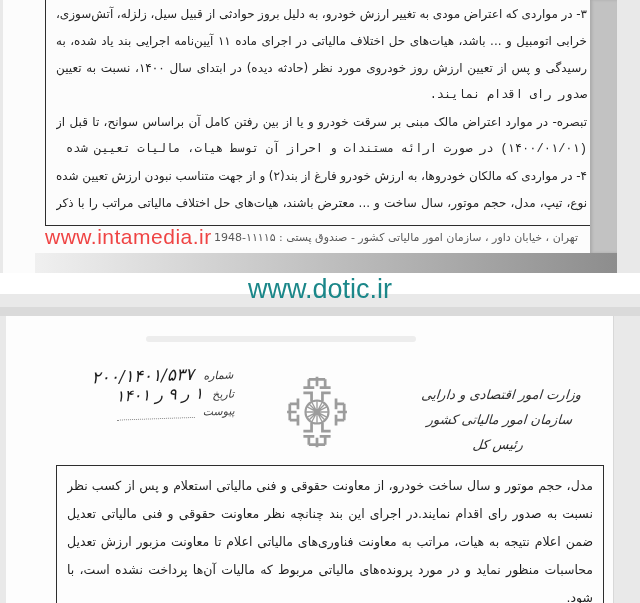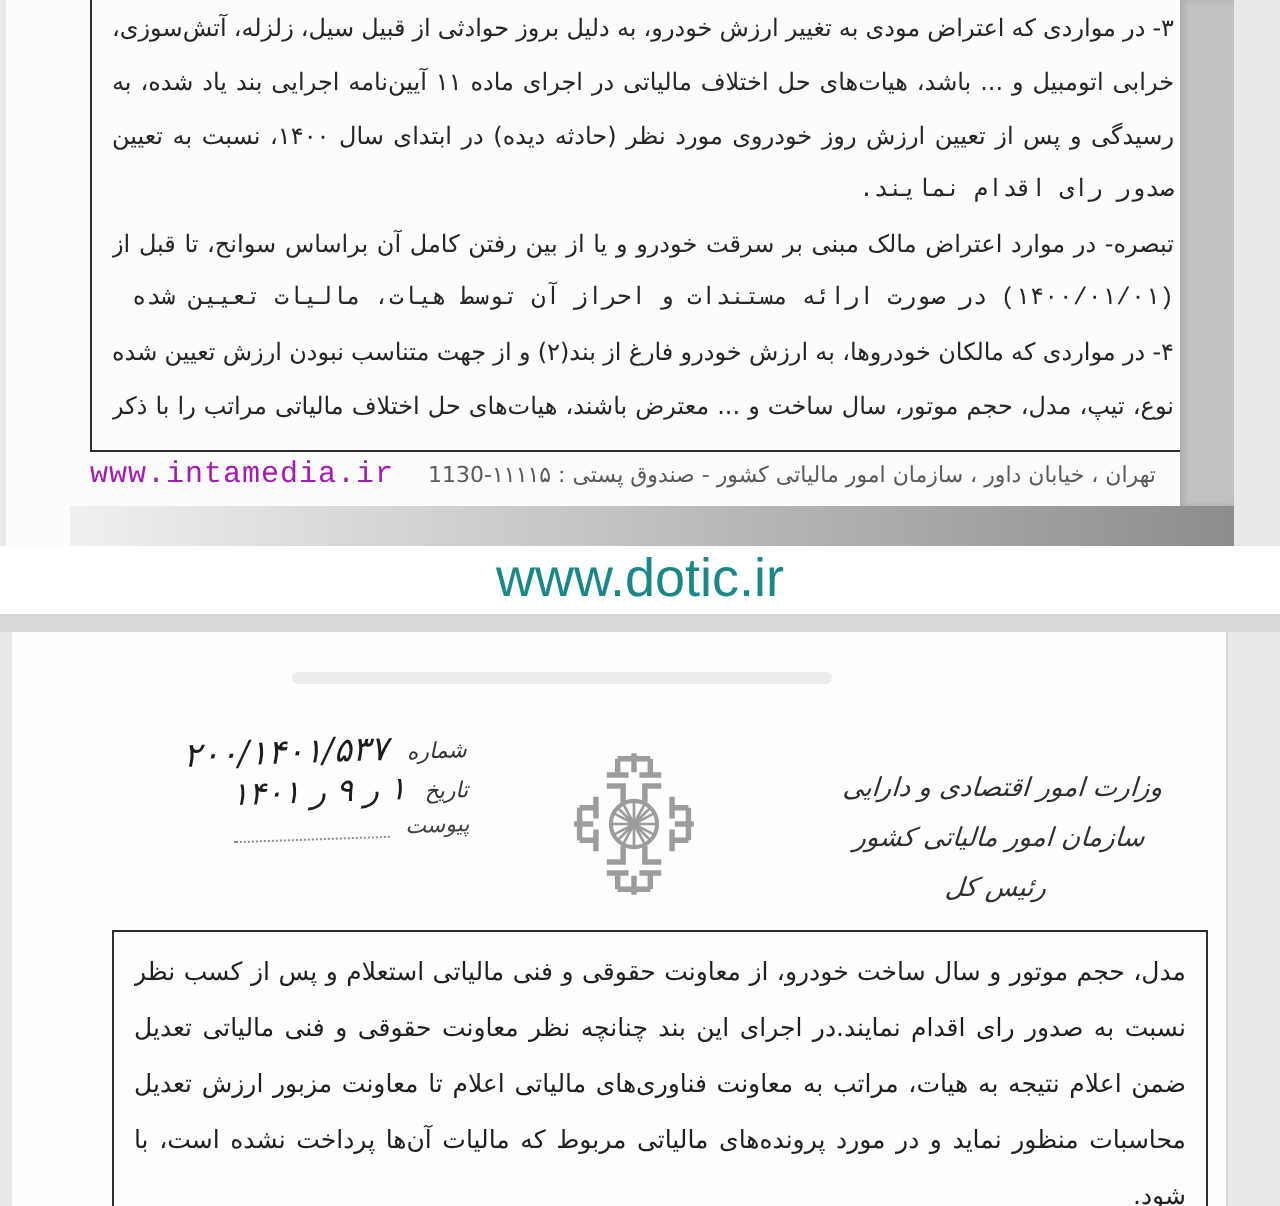--- a/index.html
+++ b/index.html
@@ -33,29 +33,29 @@
     overflow:hidden;
   }
   .doc-box .ln{height:27px;line-height:27px;overflow:hidden;word-spacing:-0.5px;}
   .doc-box .j{text-align:justify;text-align-last:justify;text-justify:inter-word;}
   .doc-box .r{text-align:right;font-family:Liberation Mono, monospace;}
   .top-footer{
     position:absolute;left:42px;top:227px;width:533px;height:20px;
     display:flex;justify-content:space-between;align-items:center;
   }
   .footer-url{
-    font-family:Liberation Mono, monospace;
-    font-size:15px;color:#a21caf;letter-spacing:.5px;
+    font-family:Liberation Sans, sans-serif;
+    font-size:21px;color:#ef4444;letter-spacing:.5px;
   }
   .footer-address{
     direction:rtl;font-size:11px;color:#5a5a5a;word-spacing:0;
   }
   
   .watermark-band{
-    position:absolute;left:0;top:273px;width:640px;height:34px;
+    position:absolute;left:0;top:273px;width:640px;height:21px;
     background:#ffffff;text-align:center;
   }
   .watermark-text{
     font-family:"Liberation Sans", sans-serif;
     font-size:27px;line-height:32px;font-weight:400;
   }
   .sep-band{
     position:absolute;left:0;top:307px;width:640px;height:9px;
     background:#dadada;
   }
@@ -117,21 +117,21 @@
     <div class="ln j">رسیدگی و پس از تعیین ارزش روز خودروی مورد نظر (حادثه دیده) در ابتدای سال ۱۴۰۰، نسبت به تعیین مالیات و</div>
     <div class="ln r">صدور رای اقدام نمایند.</div>
     <div class="ln j">تبصره- در موارد اعتراض مالک مبنی بر سرقت خودرو و یا از بین رفتن کامل آن براساس سوانح، تا قبل از تاریخ تعلق مالیات</div>
     <div class="ln r">(۱۴۰۰/۰۱/۰۱) در صورت ارائه مستندات و احراز آن توسط هیات، مالیات تعیین شده قابلیت رفع تعرض خواهد داشت.</div>
     <div class="ln j">۴- در مواردی که مالکان خودروها، به ارزش خودرو فارغ از بند(۲) و از جهت متناسب نبودن ارزش تعیین شده با توجه به</div>
     <div class="ln j">نوع، تیپ، مدل، حجم موتور، سال ساخت و ... معترض باشند، هیات‌های حل اختلاف مالیاتی مراتب را با ذکر نوع، تیپ،</div>
   </div>
 
   <div class="top-footer">
     <span class="footer-url">www.intamedia.ir</span>
-    <span class="footer-address">تهران ، خیابان داور ، سازمان امور مالیاتی کشور - صندوق پستی : ۱۱۱۱۵-1130</span>
+    <span class="footer-address">تهران ، خیابان داور ، سازمان امور مالیاتی کشور - صندوق پستی : ۱۱۱۱۵-1948</span>
   </div>
 
   <div class="edge-strip"></div>
   <div class="bottom-shadow"></div>
 </div>
 
 <div class="watermark-band">
   <span class="watermark-text" style="color: rgb(27, 135, 137);">www.dotic.ir</span>
 </div>
 <div class="sep-band"></div>

